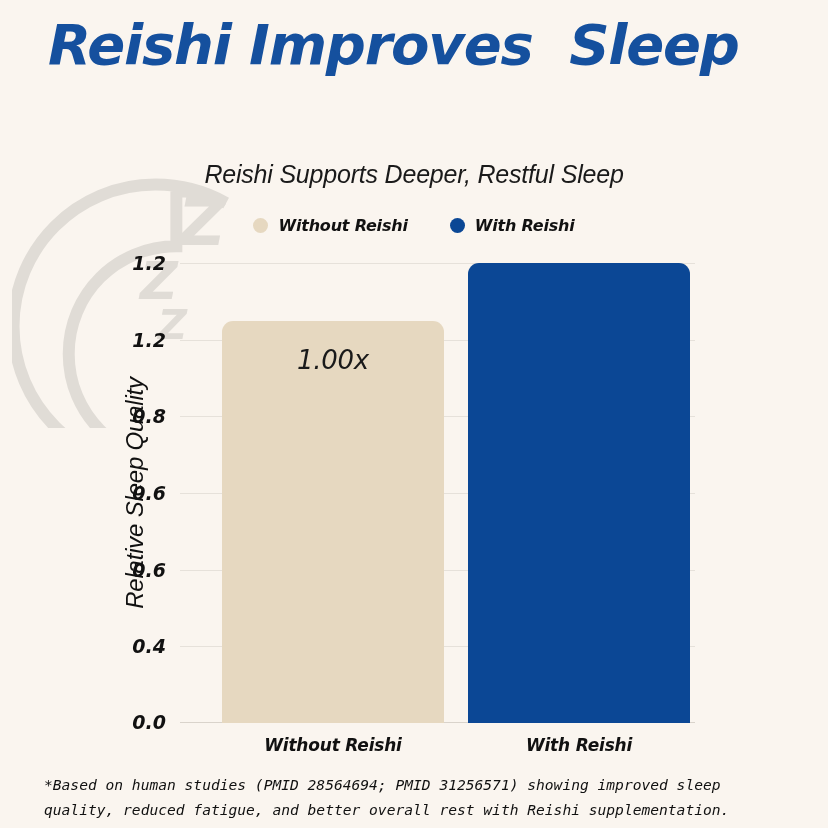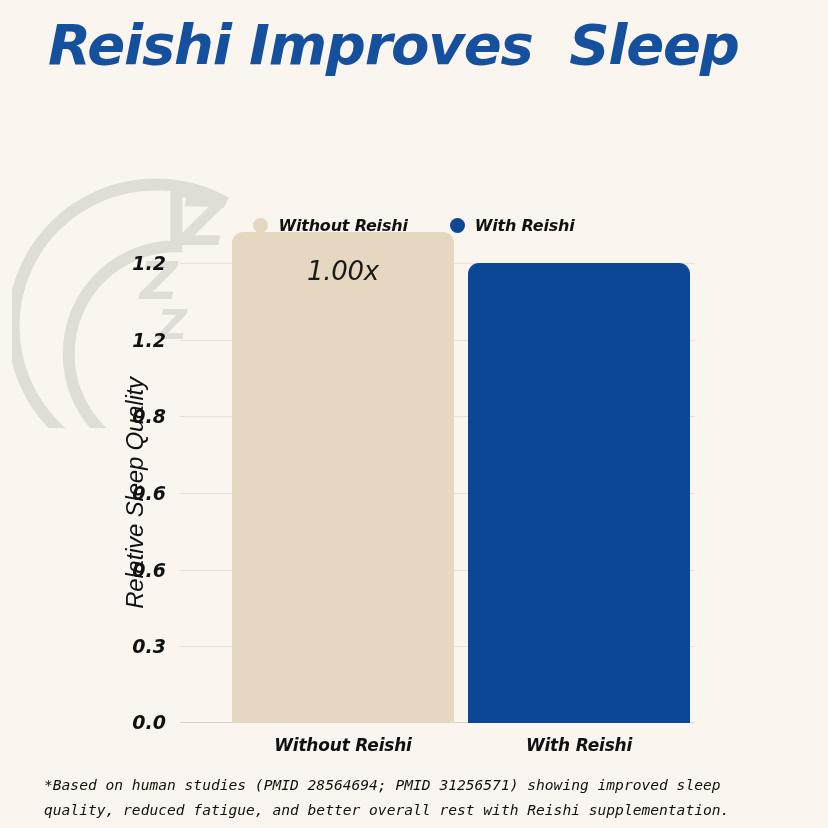--- a/index.html
+++ b/index.html
@@ -208,20 +208,21 @@
 </style>
 </head>
 <body>
 
 <div id="infographic">
 
   <div class="title-block">
     <div class="title-line">Reishi Improves  Sleep</div>
   </div>
 
+  <div class="subtitle">Reishi Supports Deeper, Restful Sleep</div>
 
   <div class="legend">
     <div class="legend-item">
       <span class="legend-dot" style="background:#E6D8C0"></span>
       <span class="legend-label">Without Reishi</span>
     </div>
     <div class="legend-item">
       <span class="legend-dot" style="background:#0B4795"></span>
       <span class="legend-label">With Reishi</span>
     </div>
@@ -251,27 +252,27 @@
     <div class="gridline" style="top:153.33px">
       <span class="ytick">0.8</span>
     </div>
     <div class="gridline" style="top:230px">
       <span class="ytick">0.6</span>
     </div>
     <div class="gridline" style="top:306.66px">
       <span class="ytick">0.6</span>
     </div>
     <div class="gridline" style="top:383.33px">
-      <span class="ytick">0.3</span>
+      <span class="ytick">0.4</span>
     </div>
     <div class="axis-baseline">
       <span class="ytick">0.0</span>
     </div>
 
-    <div class="bar" style="left:52px; width:222px; height:491px; background:#E6D8C0;margin-top:28px;">
+    <div class="bar" style="left:42px; width:222px; height:402px; background:#E6D8C0;margin-top:28px;">
       <div class="bar-value" style="top:24px; color:#1A1A1A;">1.00x</div>
       <div class="bar-cat">Without Reishi</div>
     </div>
 
     <div class="bar" style="left:288px; width:222px; height:460px; background:#0B4795;">
       <div class="bar-cat">With Reishi</div>
     </div>
 
   </div>
 

